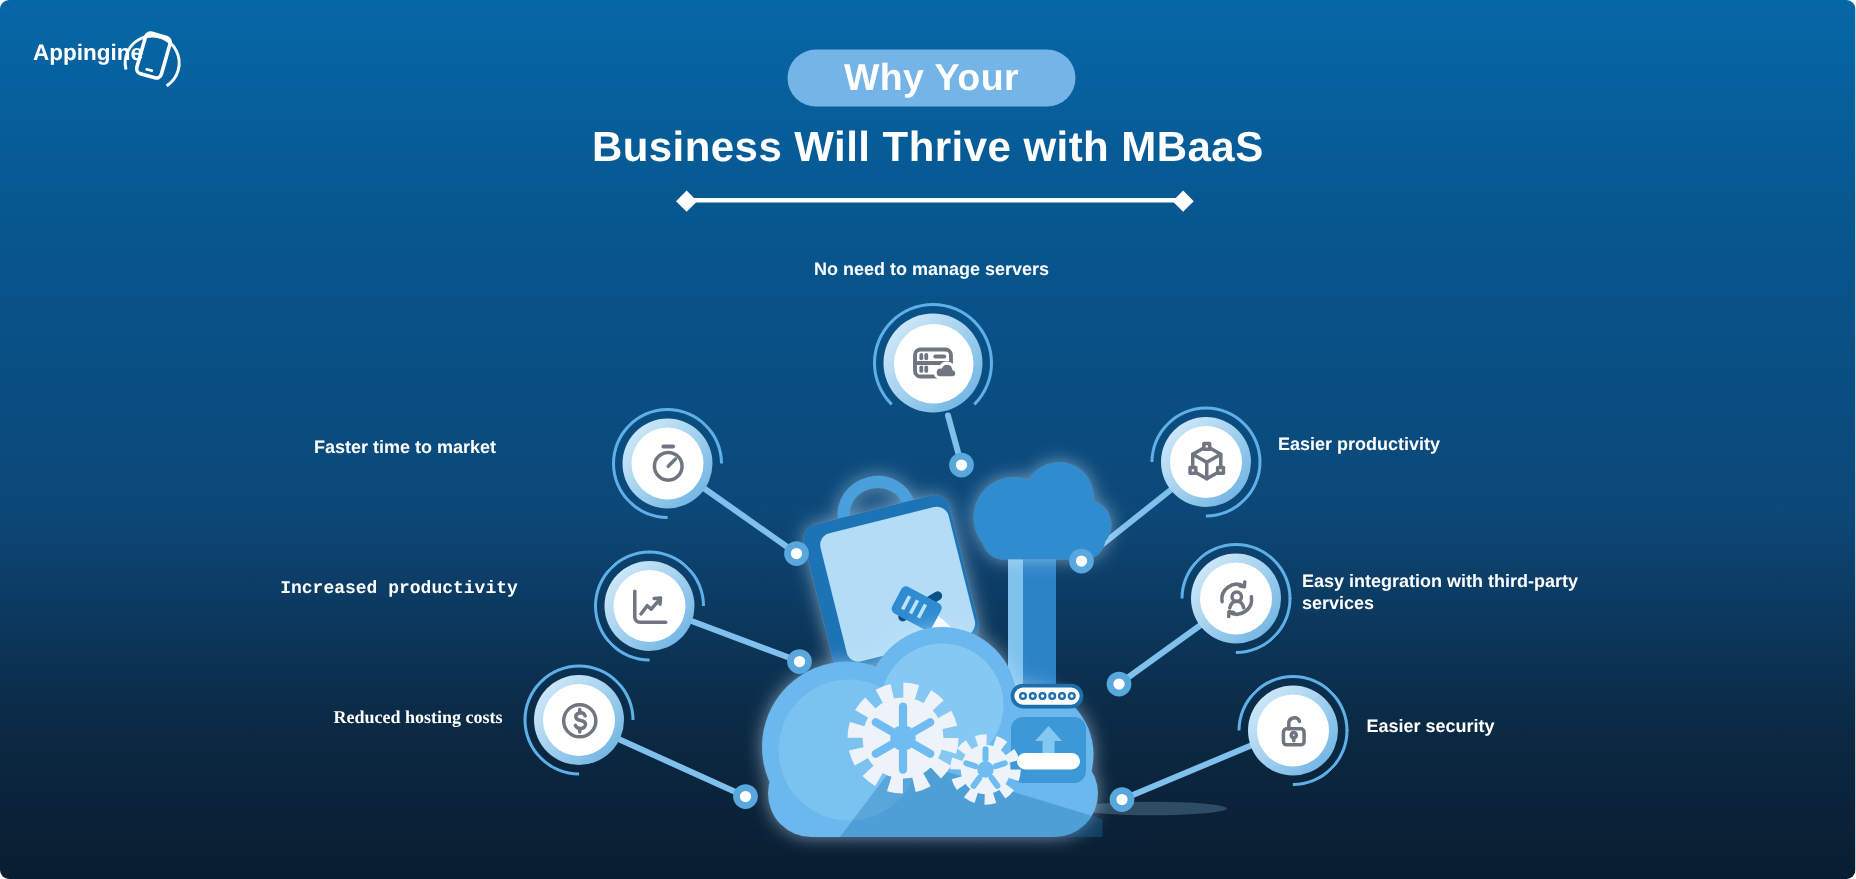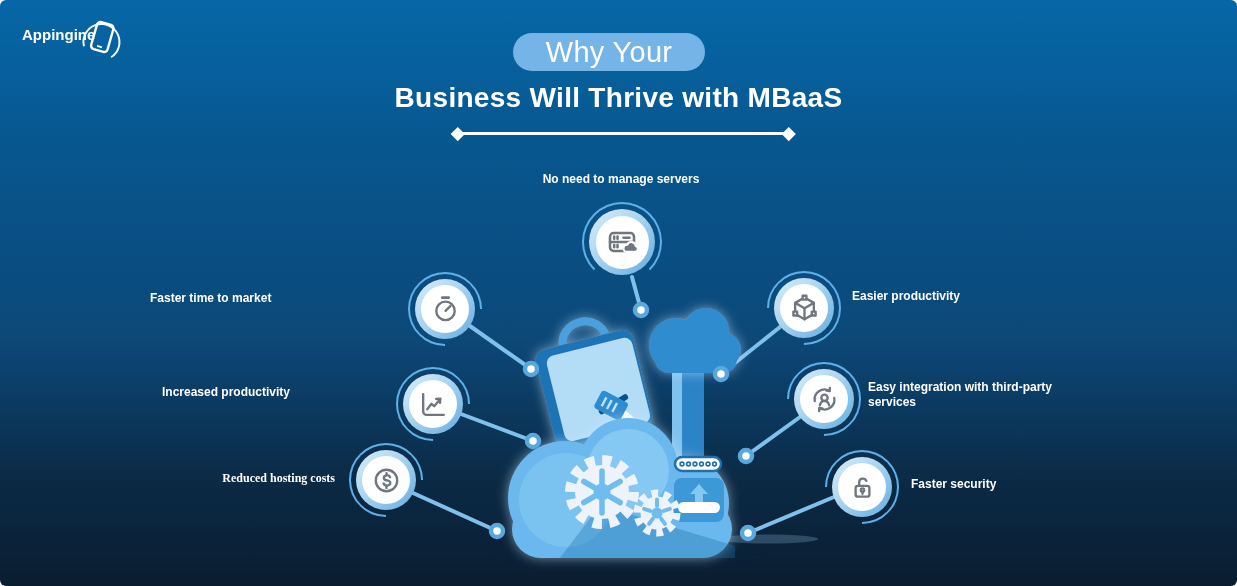--- a/index.html
+++ b/index.html
@@ -2,22 +2,22 @@
 <html style="--background-top: #0667a7; --background-bottom: #0a1d30; --badge-bg: #74b4e7; --accent-light: #7fc0ec; --ring-light: #a9d4f0; --icon-gray: #6f7680; --text: #ffffff;"><head>
 <meta charset="utf-8">
 <style>
   html,body{margin:0;padding:0;background:#fff;font-family:"Liberation Sans",sans-serif;}
   .stage{
     position:relative;width:1237px;height:586px;overflow:hidden;border-radius:6px;
     background:linear-gradient(180deg,var(--background-top,#0667a7) 0%,#07568e 26%,#0c4878 58%,#0b2a45 82%,var(--background-bottom,#0a1d30) 100%);
   }
   .logo{position:absolute;left:16px;top:12px;width:110px;height:56px;}
   .badge{
-    position:absolute;left:513px;top:33px;width:192px;height:38px;border-radius:19px;
-    background:var(--badge-bg,#74b4e7);color:#fff;font-size:29px;font-weight:400;
+    position:absolute;left:525px;top:33px;width:192px;height:38px;border-radius:19px;
+    background:var(--badge-bg,#74b4e7);color:#fff;font-size:25px;font-weight:700;
     display:flex;align-items:center;justify-content:center;letter-spacing:.3px;
   }
   .main-title{
     position:absolute;left:0;right:0;top:82px;text-align:center;color:#fff;
     font-size:28px;font-weight:700;letter-spacing:.3px;
   }
   .divider{position:absolute;left:461px;top:132px;width:324px;height:2.5px;background:#fff;}
   .divider::before,.divider::after{content:"";position:absolute;top:-3.5px;width:9.5px;height:9.5px;background:#fff;transform:rotate(45deg);}
   .divider::before{left:-8px}
   .divider::after{right:-8px}
@@ -185,34 +185,34 @@
           <line x1="13" y1="9.1" x2="17" y2="9.1"></line>
           <line x1="6.8" y1="14" x2="6.8" y2="15.5"></line>
             <line x1="9" y1="14" x2="9" y2="15.5"></line>
           <path d="M15.2,18.6 a2.4,2.4 0 0 1 .3-4.8 a3,3 0 0 1 5.7,.9 a2,2 0 0 1 -.4,3.9 Z" fill="#6f7680" stroke="#ffffff" stroke-width="1.4"></path>
         </svg>
       </div>
     </div>
   </div>
 
   <div>
-    <div class="feature-label" style="left:150px;top:291px;width:240px;text-align:left;">Faster time to market</div>
+    <div class="feature-label" style="left:150px;top:291px;width:240px;text-align:center;">Faster time to market</div>
     <div class="node gap-br" style="left:415px;top:279px;">
       <div class="disc">
         <svg width="33" height="33" viewBox="0 0 24 24" fill="none" stroke="#6f7680" stroke-width="1.7" stroke-linecap="round" stroke-linejoin="round">
           <line x1="9.7" y1="3.4" x2="14.3" y2="3.4" stroke-width="2"></line>
           <circle cx="12" cy="13" r="6.7"></circle>
           <line x1="12" y1="13" x2="15.5" y2="9.5"></line>
         </svg>
       </div>
     </div>
   </div>
 
   <div>
-    <div class="feature-label" style="left:162px;top:385px;width:240px;text-align:left;">Increased productivity</div>
+    <div class="feature-label" style="left:146px;top:385px;width:240px;text-align:center;font-family:Liberation Mono, monospace;">Increased productivity</div>
     <div class="node gap-br" style="left:403px;top:374px;">
       <div class="disc">
         <svg width="33" height="33" viewBox="0 0 24 24" fill="none" stroke="#6f7680" stroke-width="1.7" stroke-linecap="round" stroke-linejoin="round">
           <path d="M4.5,4.5 V17 a2.5,2.5 0 0 0 2.5,2.5 H19.5"></path>
           <polyline points="7.5,15.5 10.5,11.5 12.5,13.2 16.8,8.2"></polyline>
           <polyline points="13.9,8 17,7.7 16.7,10.8"></polyline>
         </svg>
       </div>
     </div>
   </div>
@@ -257,21 +257,21 @@
           <path d="M4.9,13.2 a7.2,7.2 0 0 1 10.8-7.4"></path>
           <polyline points="15.9,3.6 15.7,5.9 13.5,5.6"></polyline>
           <path d="M19.1,10.8 a7.2,7.2 0 0 1 -10.8,7.4"></path>
           <polyline points="8.1,20.4 8.3,18.1 10.5,18.4"></polyline>
         </svg>
       </div>
     </div>
   </div>
 
   <div>
-    <div class="feature-label" style="left:911px;top:477px;width:240px;">Faster security</div>
+    <div class="feature-label" style="left:911px;top:477px;width:240px;">Easier security</div>
     <div class="node gap-bl" style="left:832px;top:457px;">
       <div class="disc">
         <svg width="33" height="33" viewBox="0 0 24 24" fill="none" stroke="#6f7680" stroke-width="1.7" stroke-linecap="round" stroke-linejoin="round">
           <rect x="7" y="10.8" width="10" height="7.8" rx="1.6"></rect>
           <path d="M9.6,10.8 V8.2 a2.7,2.7 0 0 1 5.2-1"></path>
           <circle cx="12" cy="13.9" r="1.25"></circle>
           <line x1="12" y1="15.1" x2="12" y2="16.6"></line>
         </svg>
       </div>
     </div>

